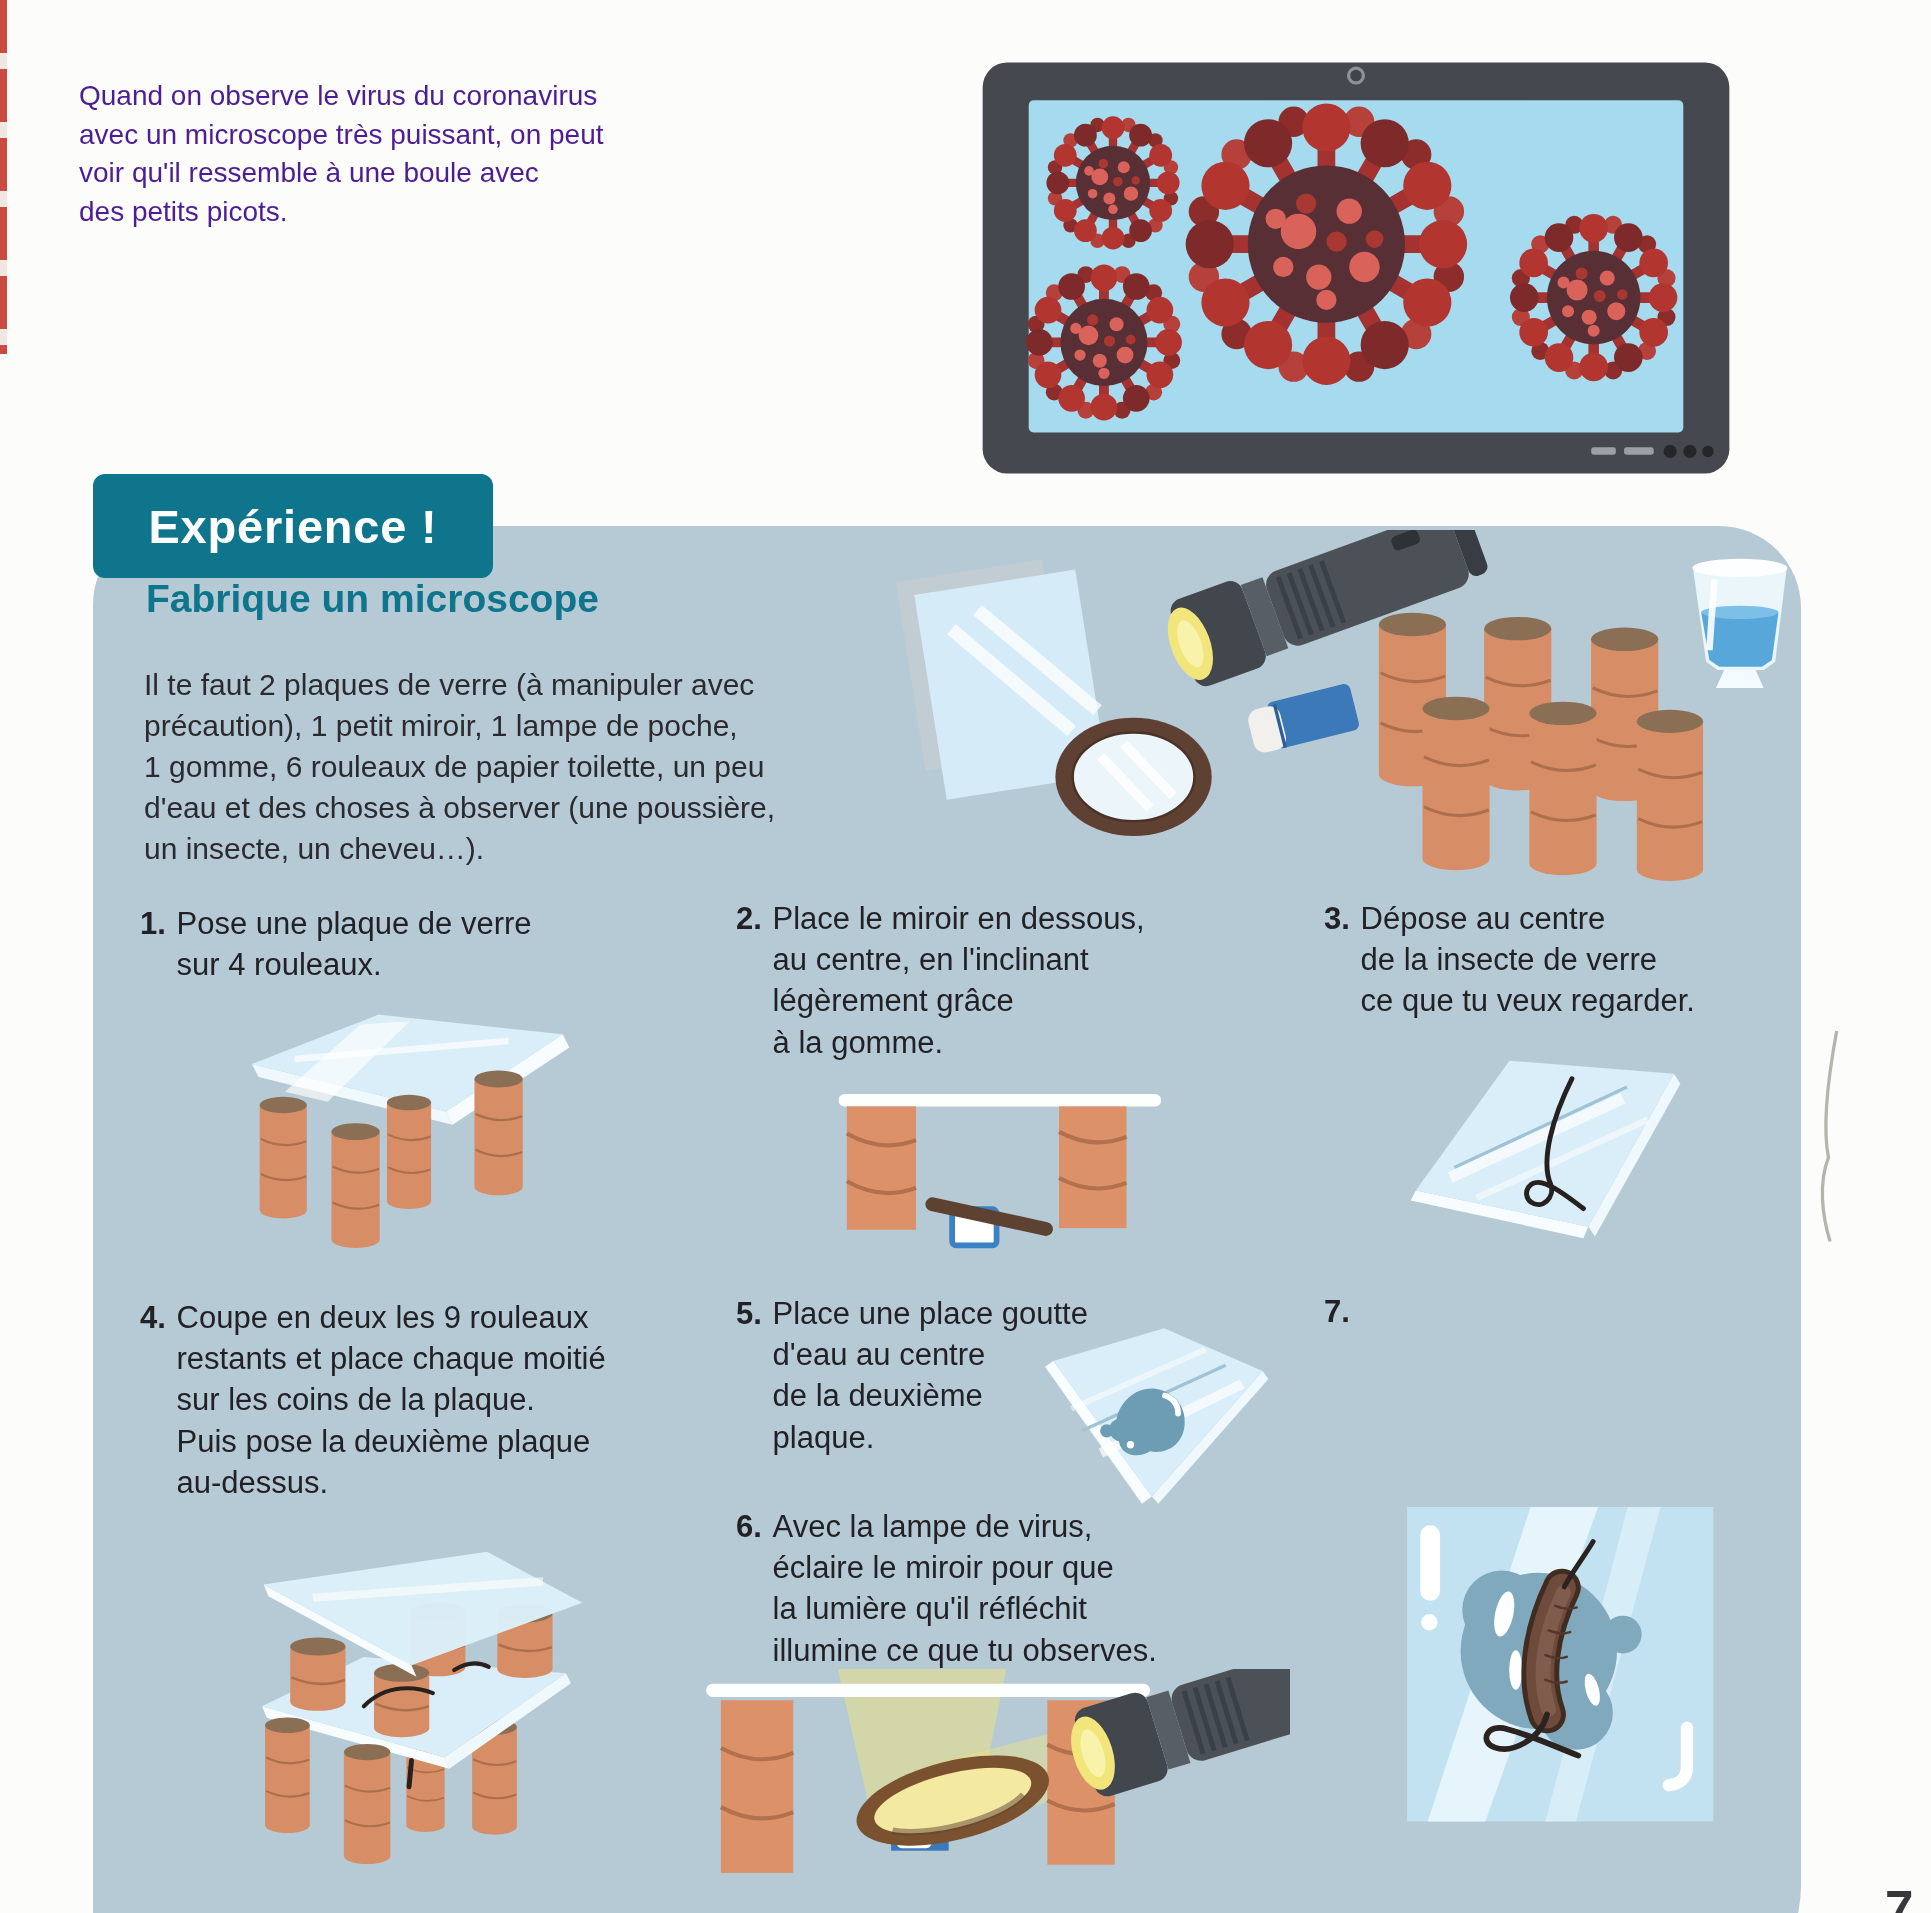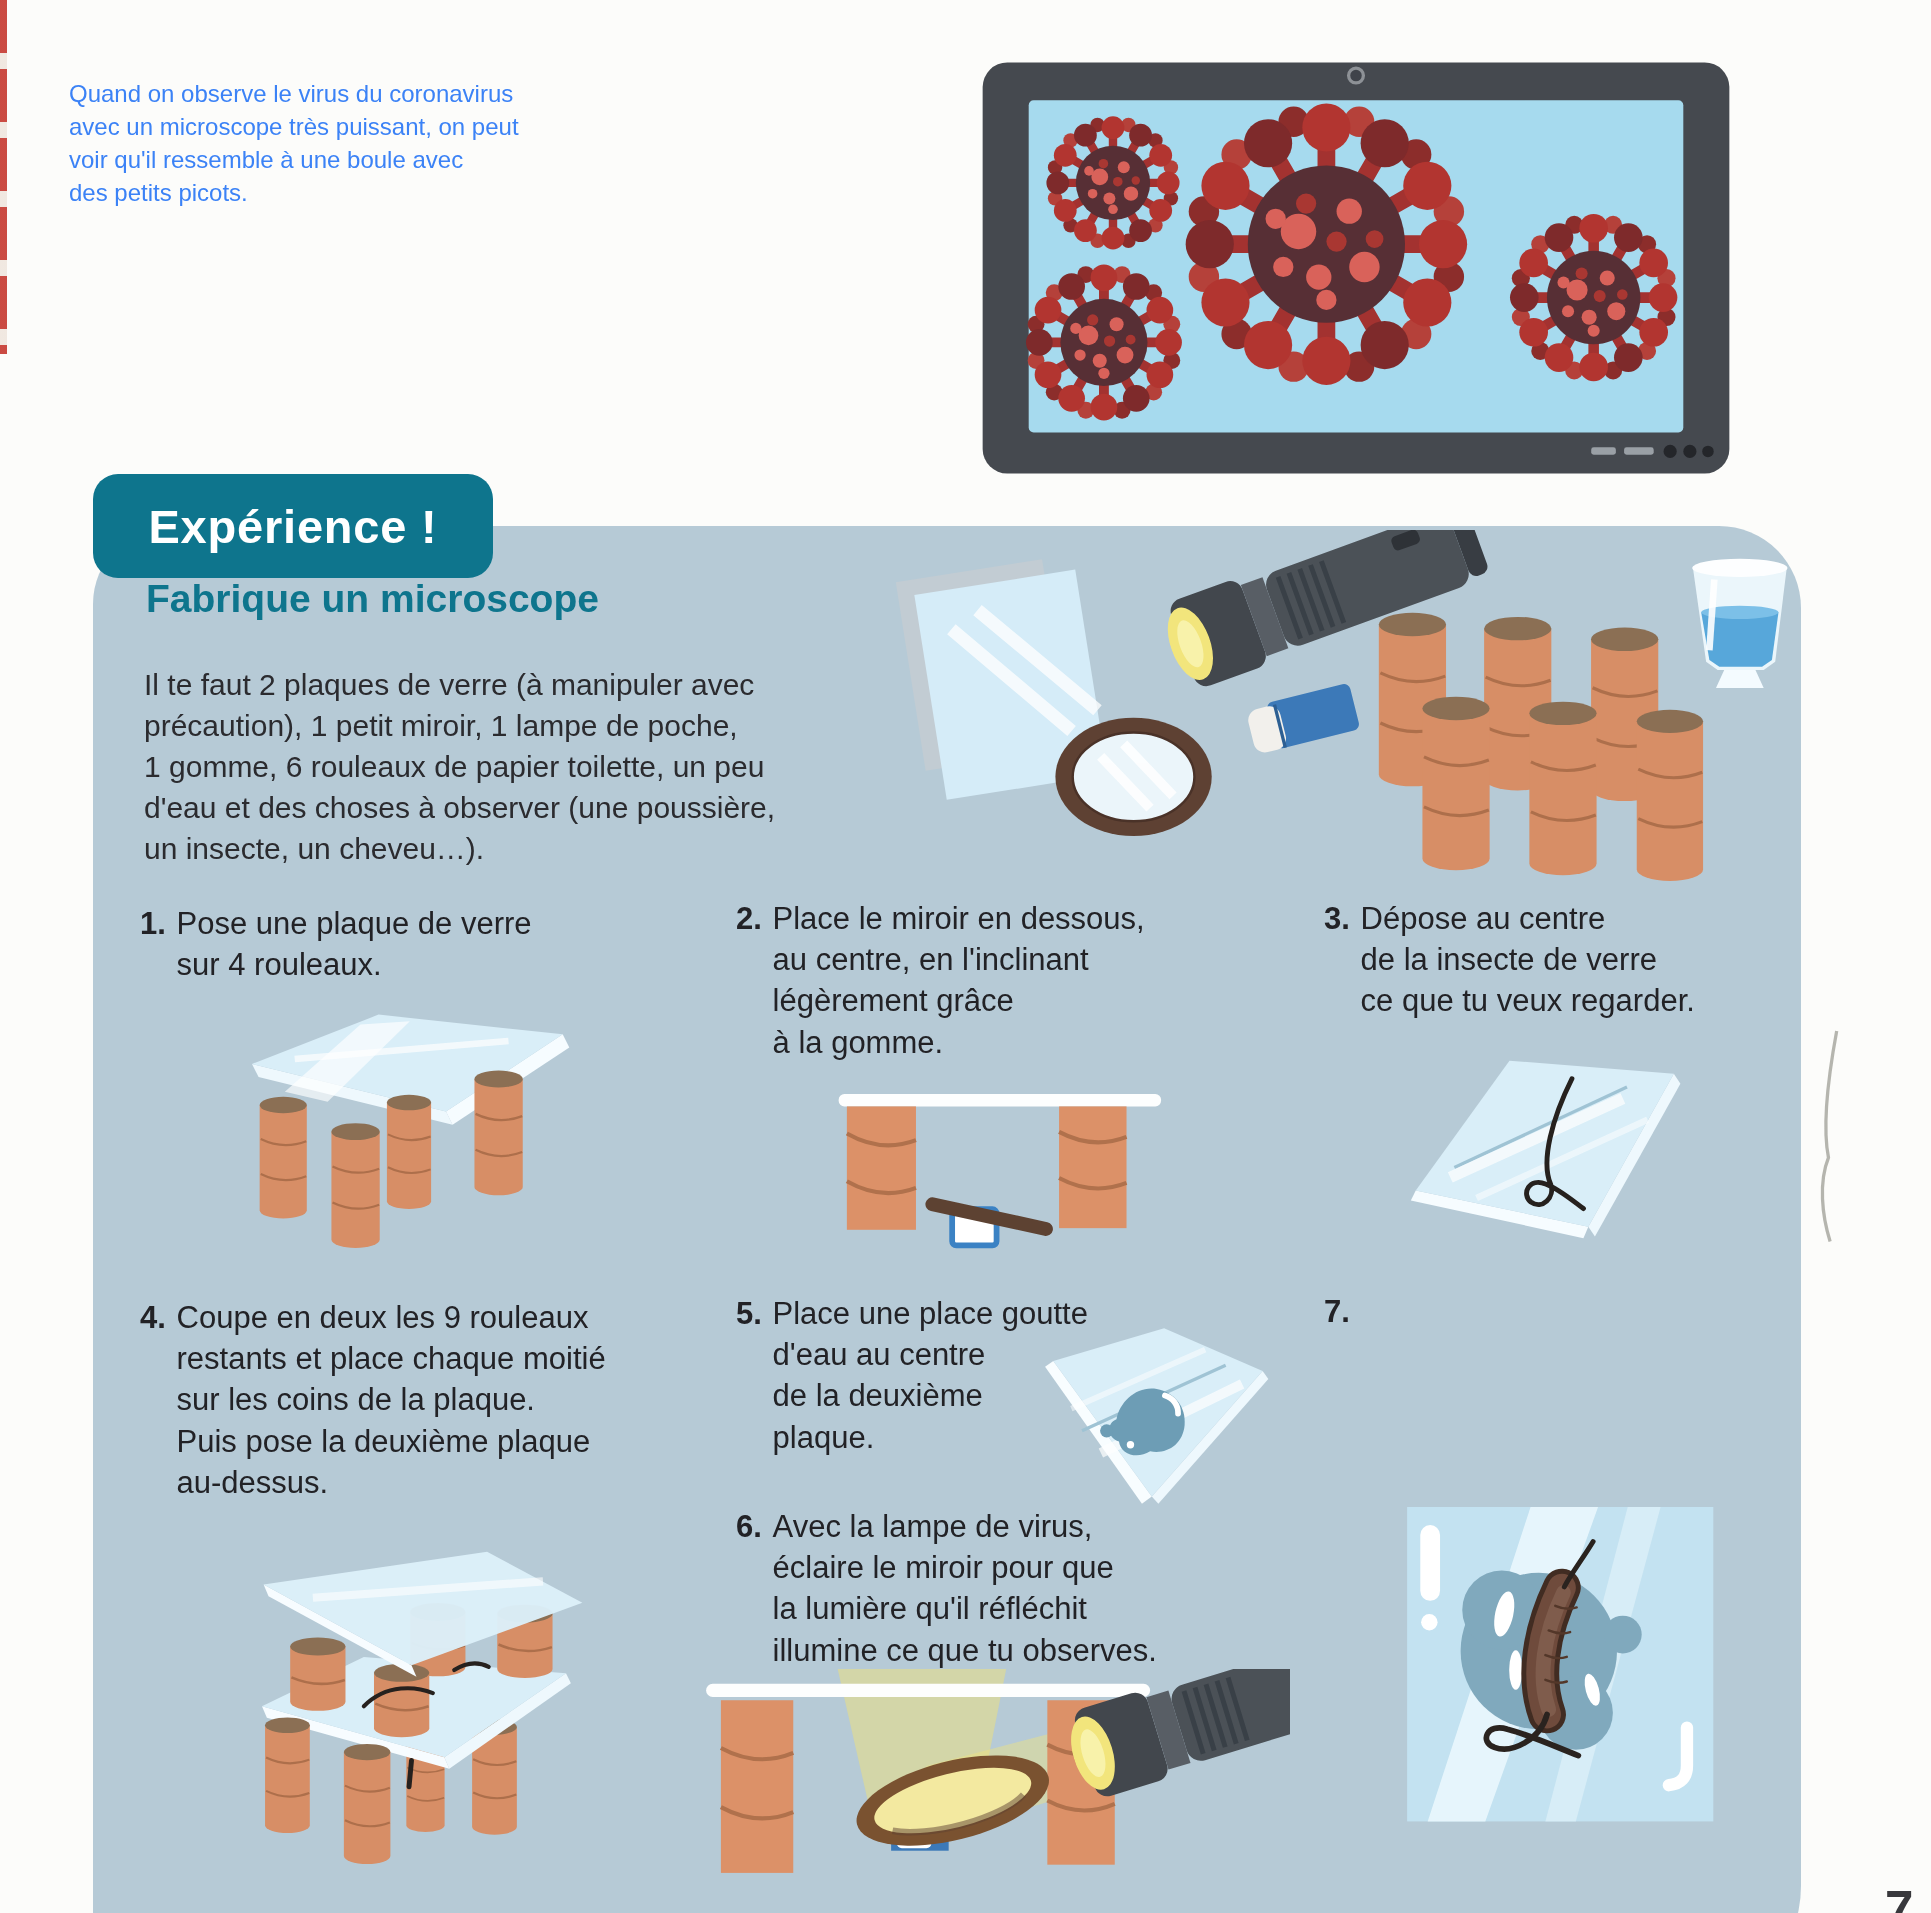--- a/index.html
+++ b/index.html
@@ -1,25 +1,25 @@
 <!DOCTYPE html>
 <html style="font-size:13px"><head>
 <meta charset="utf-8">
 <style>
   html,body{margin:0;padding:0;background:#ffffff}
   #page{position:relative;width:1931px;height:1914px;background:#fcfcfa;overflow:hidden;
         font-family:"Liberation Sans",sans-serif;color:#2b2b2f}
   .abs{position:absolute}
   #scan-edge{left:0;top:0;width:6.6px;height:354px;
     background:repeating-linear-gradient(180deg,#c5372e 0 53px,#efe6de 53px 69px);opacity:.9}
-  #lede{left:69px;top:77px;width:757px;font-size:24px;line-height:1.38;color:#3b82f6;white-space:pre-line}
+  #lede{left:79px;top:77px;width:757px;font-size:28px;line-height:1.38;color:#4c1d95;white-space:pre-line}
   #screen-illus{left:981px;top:59px}
   #panel{left:93px;top:526px;width:1708px;height:1483px;background:#b6cad6;
          border-radius:78px 82px 123px 78px;overflow:hidden}
-  #badge{left:93px;top:474px;width:400px;height:104px;background:#0e758d;border-radius:25px;
+  #badge{left:93px;top:474px;width:400px;height:104px;background:#0e758d;border-radius:12px;
          display:flex;align-items:center;justify-content:center;z-index:3}
   #badge .badge-label{font-size:47px;font-weight:bold;color:#ffffff;letter-spacing:0.8px}
   #exp-title{left:53px;top:51px;font-size:39px;font-weight:bold;color:#0e758d}
   #materials-text{left:51px;top:138px;width:748px;font-size:30px;line-height:1.37;color:#2b2b2f;white-space:pre-line}
   .step{display:flex;font-size:31px;line-height:1.33;color:#222226}
   .step .num{font-weight:700;margin-right:10.7px;flex:0 0 auto}
   .step .txt{white-space:pre-line}
   #step1{left:47px;top:377px;width:461px}
   #step2{left:643px;top:372px;width:477px}
   #step3{left:1231px;top:372px;width:461px}

